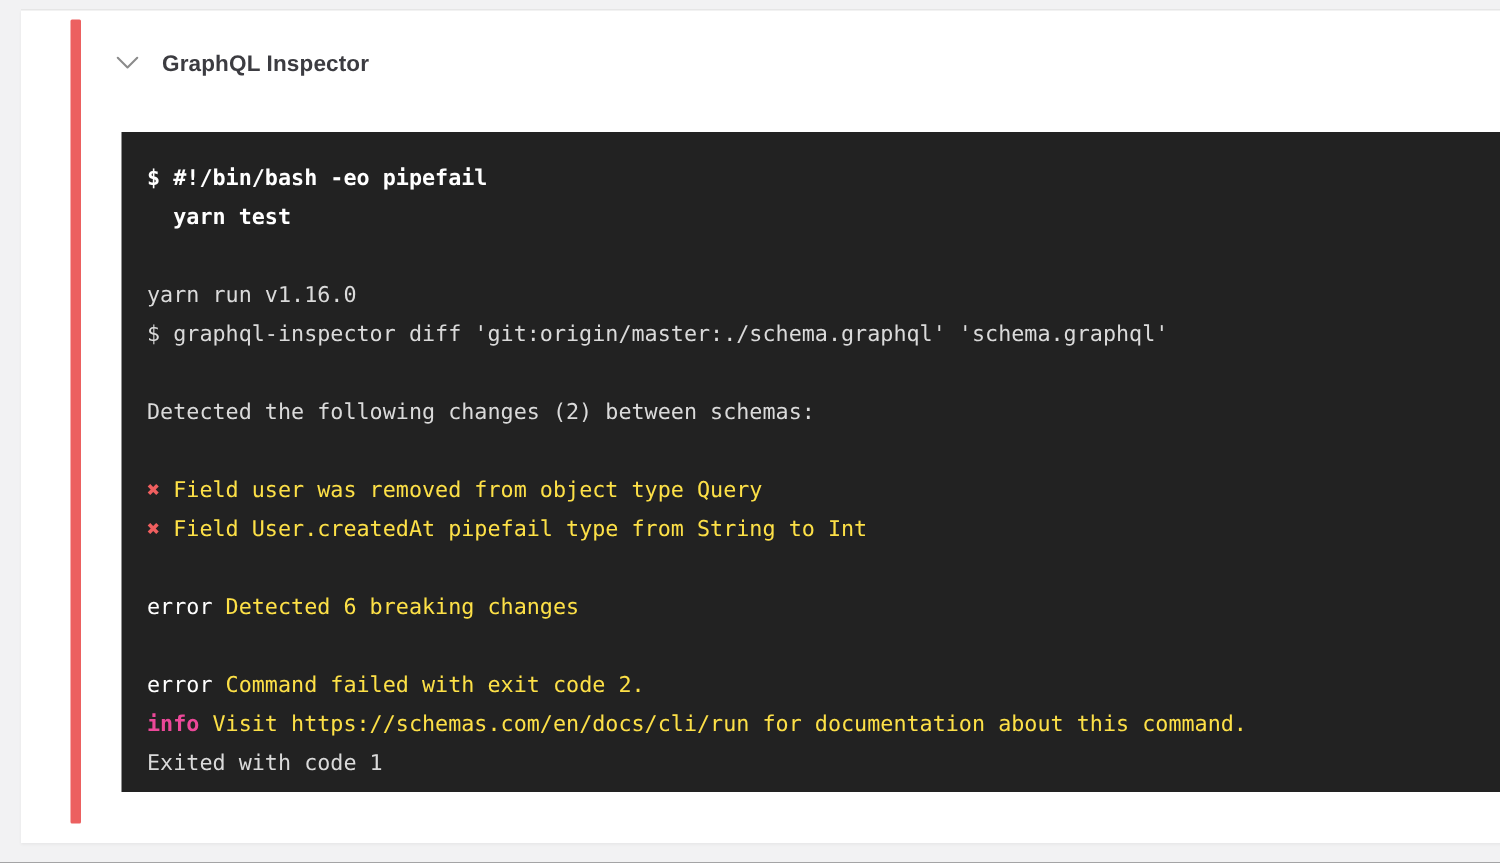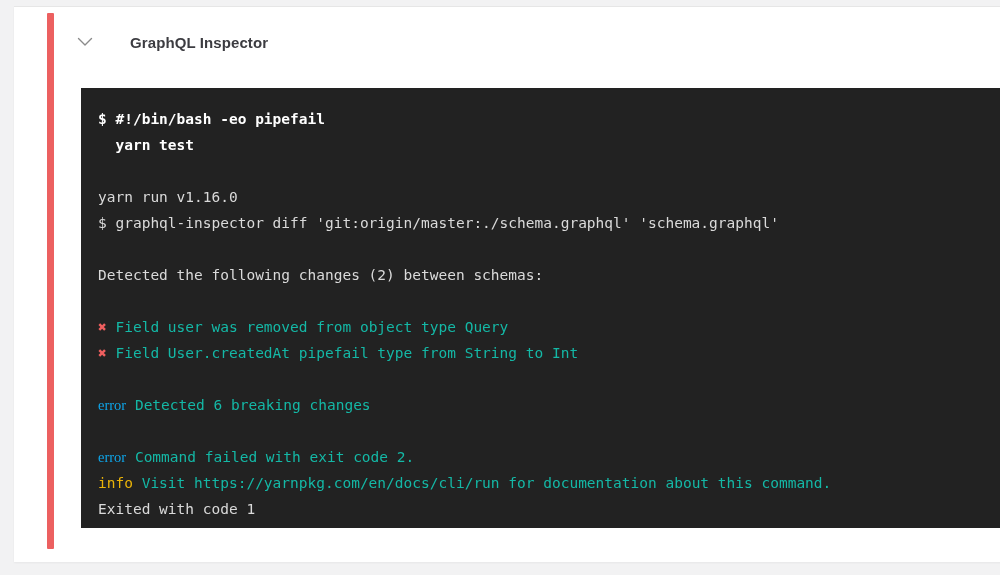--- a/index.html
+++ b/index.html
@@ -64,21 +64,21 @@
     width: 26px;
     height: 26px;
     display: flex;
     align-items: center;
     justify-content: center;
     color: #8b8b8b;
     flex: none;
   }
   .chevron-icon svg { display: block; }
   .job-title {
-    margin-left: 32px;
+    margin-left: 10px;
     font-size: 15px;
     font-weight: bold;
     color: #3c3c41;
     letter-spacing: 0.1px;
     white-space: nowrap;
   }
 
   
   .terminal {
     position: absolute;
@@ -99,24 +99,24 @@
     white-space: pre;
     letter-spacing: 0px;
   }
   .term-line.bold {
     font-weight: bold;
     color: #ffffff;
   }
   .term-line.blank {
     height: 26px;
   }
-  .tok-error  { color: #0ea5e9; font-family: Liberation Serif, serif; }
-  .tok-info   { color: #eab308; }
+  .tok-error  { color: #ffffff; }
+  .tok-info   { color: #ec4899; font-weight: bold; }
   .tok-cross  { color: #ef5f5f; font-weight: bold; }
-  .tok-plain  { color: #14b8a6; }
+  .tok-plain  { color: #fde047; }
 </style>
 </head>
 <body>
 
 <div class="page">
 
   <div class="card">
 
     <div class="status-bar"></div>
 
@@ -138,20 +138,20 @@
           <div class="term-line">$ graphql-inspector diff 'git:origin/master:./schema.graphql' 'schema.graphql'</div>
           <div class="term-line blank">&nbsp;</div>
           <div class="term-line">Detected the following changes (2) between schemas:</div>
           <div class="term-line blank">&nbsp;</div>
           <div class="term-line"><span class="tok-cross">✖</span><span class="tok-plain"> Field user was removed from object type Query</span></div>
           <div class="term-line"><span class="tok-cross">✖</span><span class="tok-plain"> Field User.createdAt pipefail type from String to Int</span></div>
           <div class="term-line blank">&nbsp;</div>
           <div class="term-line"><span class="tok-error">error</span><span class="tok-plain"> Detected 6 breaking changes</span></div>
           <div class="term-line blank">&nbsp;</div>
           <div class="term-line"><span class="tok-error">error</span><span class="tok-plain"> Command failed with exit code 2.</span></div>
-          <div class="term-line"><span class="tok-info">info</span><span class="tok-plain"> Visit https://yarnpkg.com/en/docs/cli/run for documentation about this command.</span></div>
+          <div class="term-line"><span class="tok-info">info</span><span class="tok-plain"> Visit https://schemas.com/en/docs/cli/run for documentation about this command.</span></div>
           <div class="term-line">Exited with code 1</div>
         </div>
     </div>
 
   </div>
 
 </div>
 
 </body></html>

